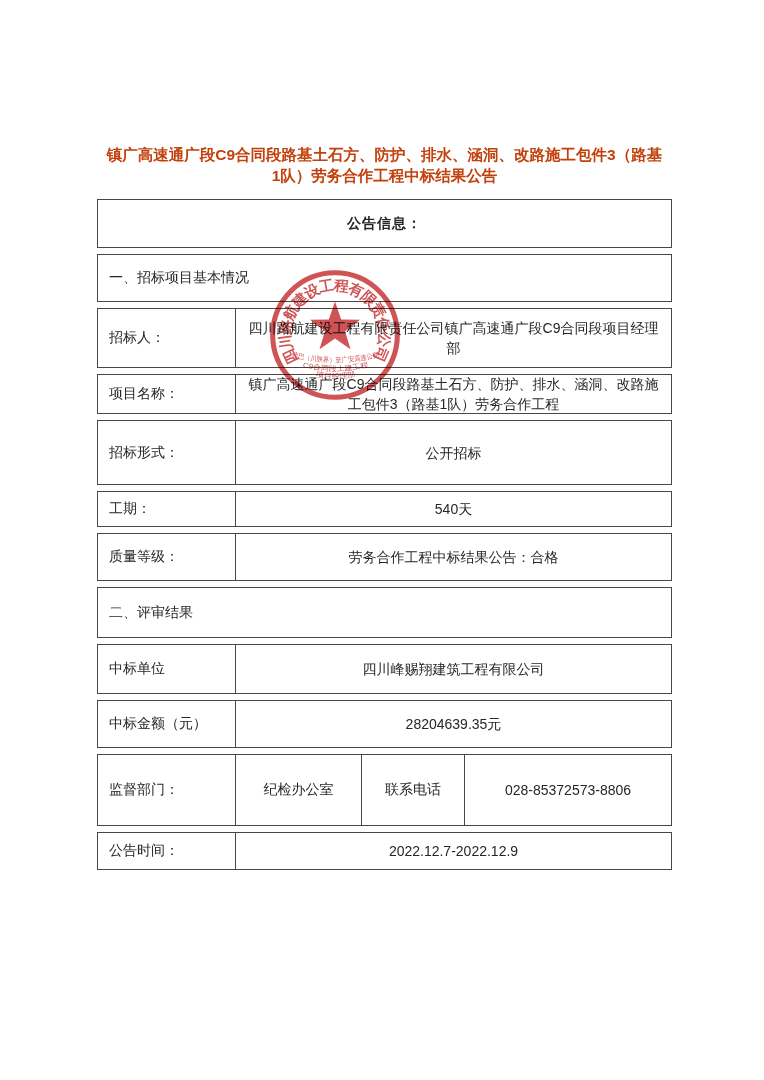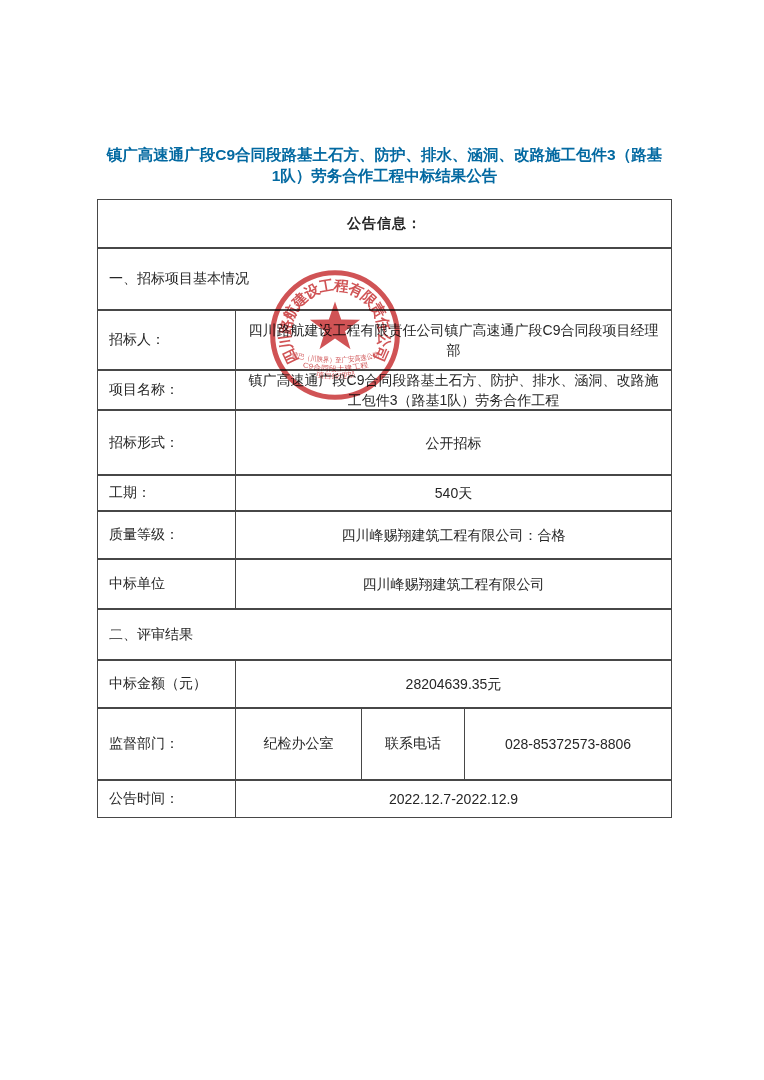--- a/index.html
+++ b/index.html
@@ -15,26 +15,27 @@
     position: absolute; inset: 0;
     background: #ffffff;
   }
   .doc-title {
     position: absolute;
     left: 97px; top: 144px; width: 575px;
     text-align: center;
     font-weight: 700;
     font-size: 15.5px;
     line-height: 21px;
-    color: #0369a1;
+    color: #c2410c;
   }
   .doc-table {
     position: absolute;
     left: 97px; top: 199px; width: 575px;
     display: flex; flex-direction: column;
+    gap: 6px;
   }
   .row {
     box-sizing: border-box;
     border: 1.5px solid #474747;
     display: flex;
     align-items: stretch;
     font-size: 14px;
     background: transparent;
   }
   .row.full-center {
@@ -93,21 +94,21 @@
     <div>镇广高速通广段C9合同段路基土石方、防护、排水、涵洞、改路施工包件3（路基</div>
     <div>1队）劳务合作工程中标结果公告</div>
   </div>
 
   <div class="doc-table">
 
     <div class="row full-center" style="height:49px">
       <span>公告信息：</span>
     </div>
 
-    <div class="row full-left" style="height:62px">
+    <div class="row full-left" style="height:48px">
       <span>一、招标项目基本情况</span>
     </div>
 
     <div class="row" style="height:60px">
       <div class="cell-label">招标人：</div>
       <div class="cell-value">四川路航建设工程有限责任公司镇广高速通广段C9合同段项目经理部</div>
     </div>
 
     <div class="row" style="height:40px">
       <div class="cell-label">项目名称：</div>
@@ -119,30 +120,30 @@
       <div class="cell-value">公开招标</div>
     </div>
 
     <div class="row" style="height:36px">
       <div class="cell-label">工期：</div>
       <div class="cell-value">540天</div>
     </div>
 
     <div class="row" style="height:48px">
       <div class="cell-label">质量等级：</div>
-      <div class="cell-value">四川峰赐翔建筑工程有限公司：合格</div>
+      <div class="cell-value">劳务合作工程中标结果公告：合格</div>
+    </div>
+
+    <div class="row full-left" style="height:51px">
+      <span>二、评审结果</span>
     </div>
 
     <div class="row" style="height:50px">
       <div class="cell-label">中标单位</div>
       <div class="cell-value">四川峰赐翔建筑工程有限公司</div>
-    </div>
-
-    <div class="row full-left" style="height:51px">
-      <span>二、评审结果</span>
     </div>
 
     <div class="row" style="height:48px">
       <div class="cell-label">中标金额（元）</div>
       <div class="cell-value">28204639.35元</div>
     </div>
 
     <div class="row" style="height:72px">
       <div class="cell-label">监督部门：</div>
       <div class="cell-mid w1">纪检办公室</div>

